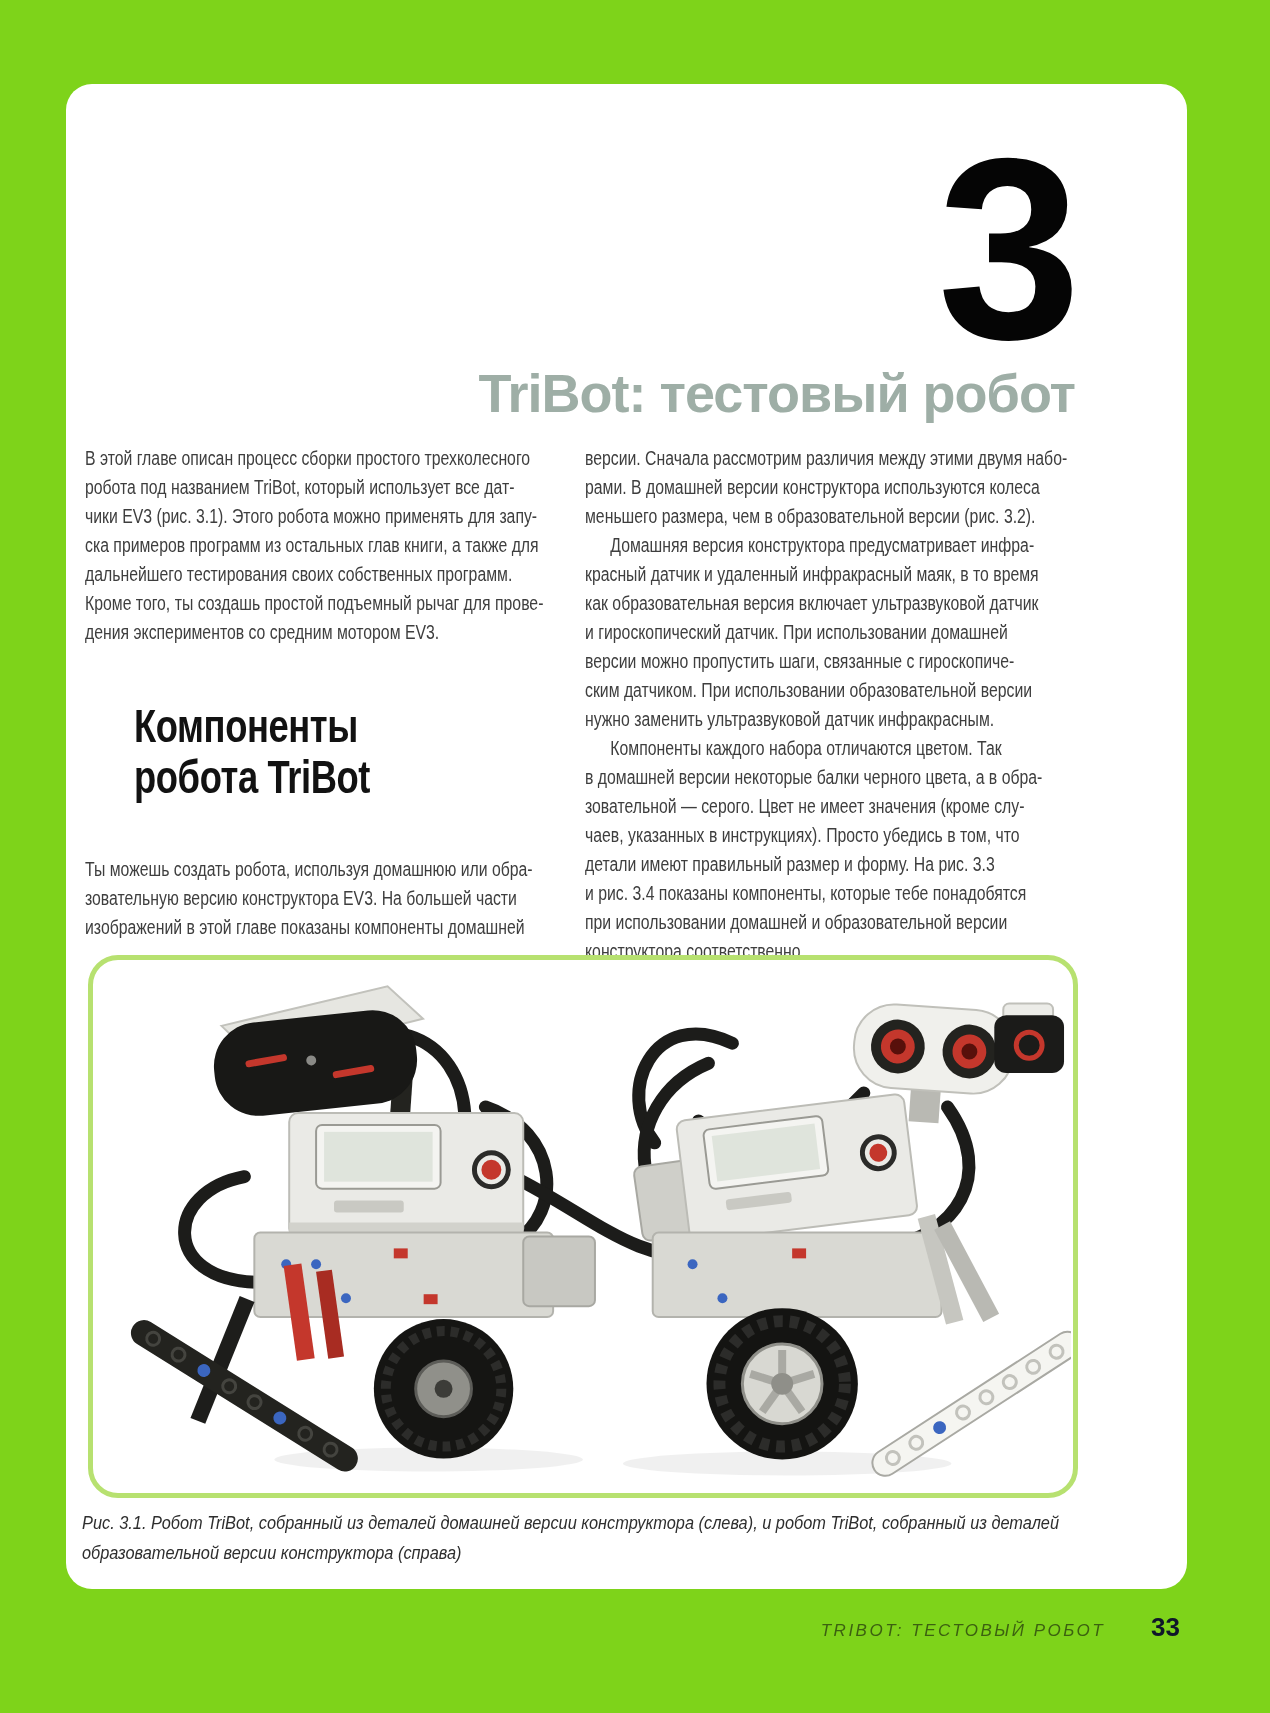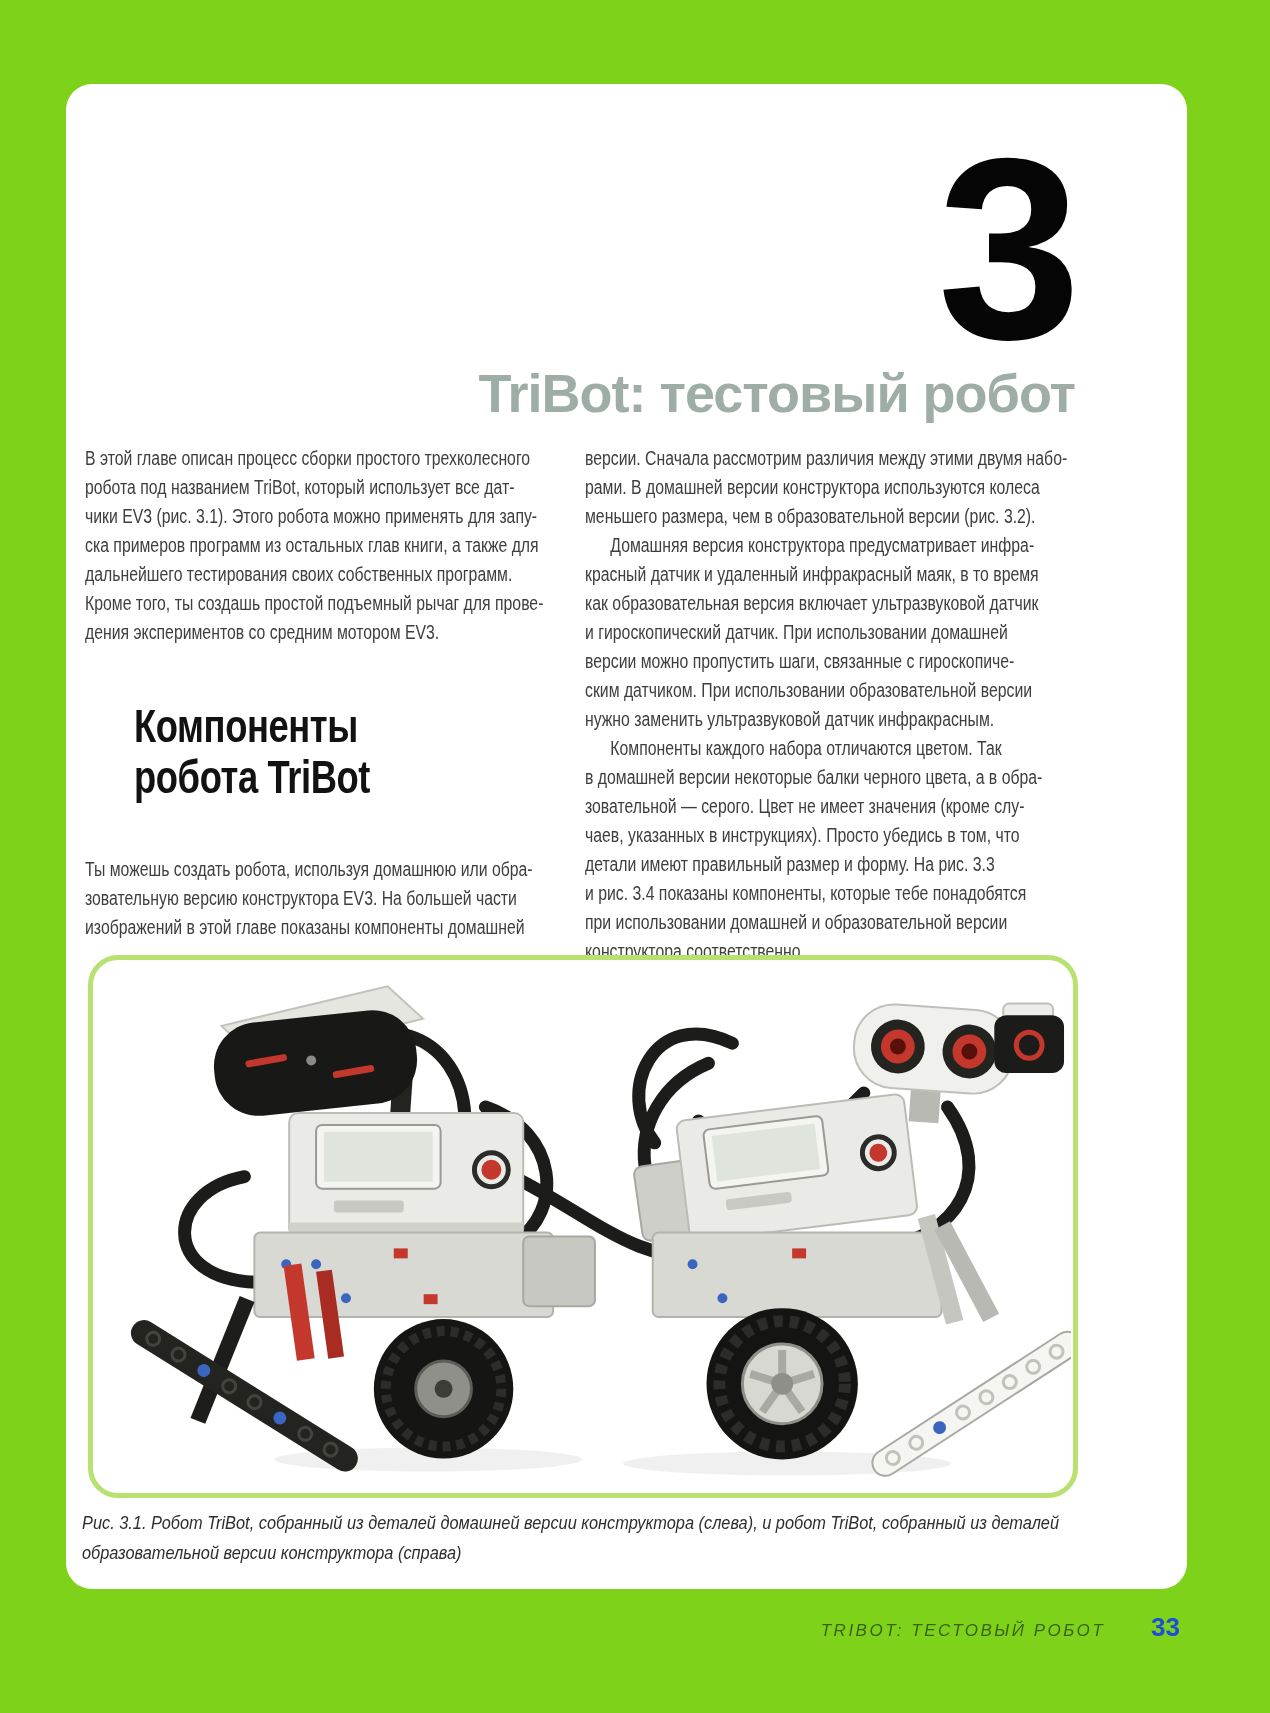--- a/index.html
+++ b/index.html
@@ -56,21 +56,21 @@
   }
   .page-footer{
     position:absolute;right:90px;top:1612px;
     display:flex;align-items:baseline;gap:46px;
   }
   .running-title{
     font-size:17px;letter-spacing:2.5px;font-style:italic;
     color:rgba(35,52,12,0.72);
   }
   .page-number{
-    font-size:26px;font-weight:bold;color:#1d4ed8;
+    font-size:26px;font-weight:bold;color:#0f172a;
   }
 </style>
 </head>
 <body>
 
 <div class="canvas">
   <div class="paper">
 
     <div class="chapter-number">3</div>
     <h1 class="chapter-title">TriBot: тестовый робот</h1>

